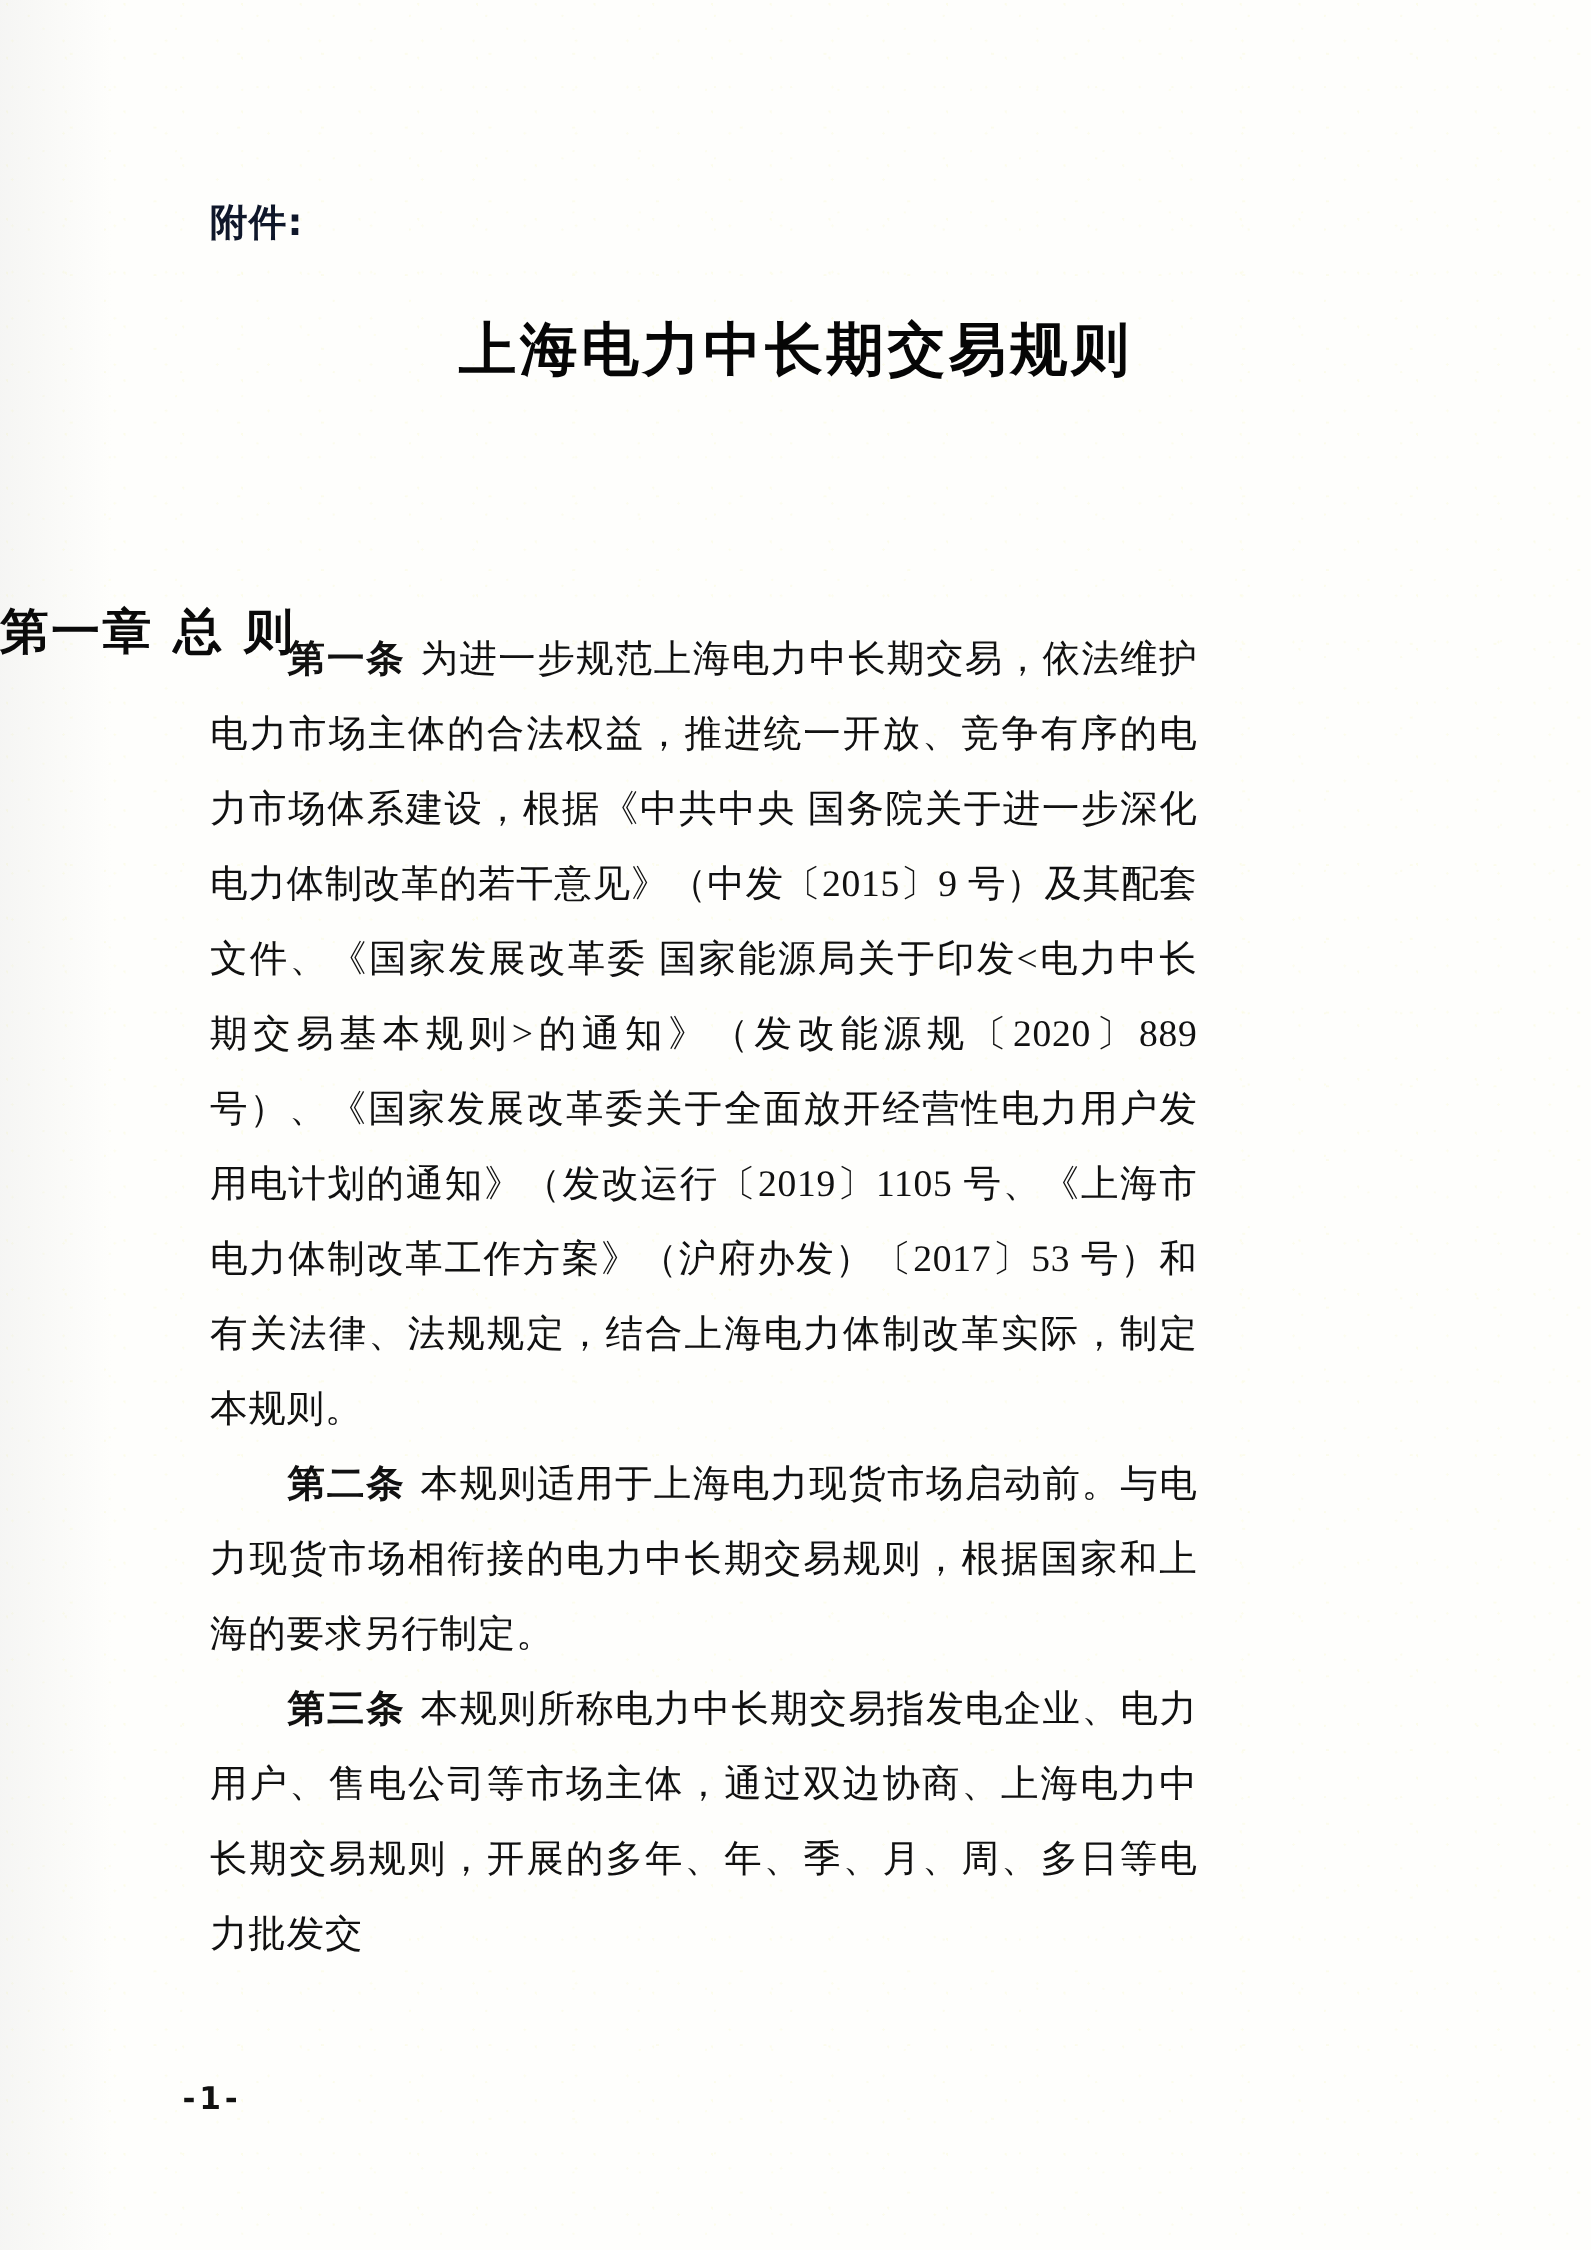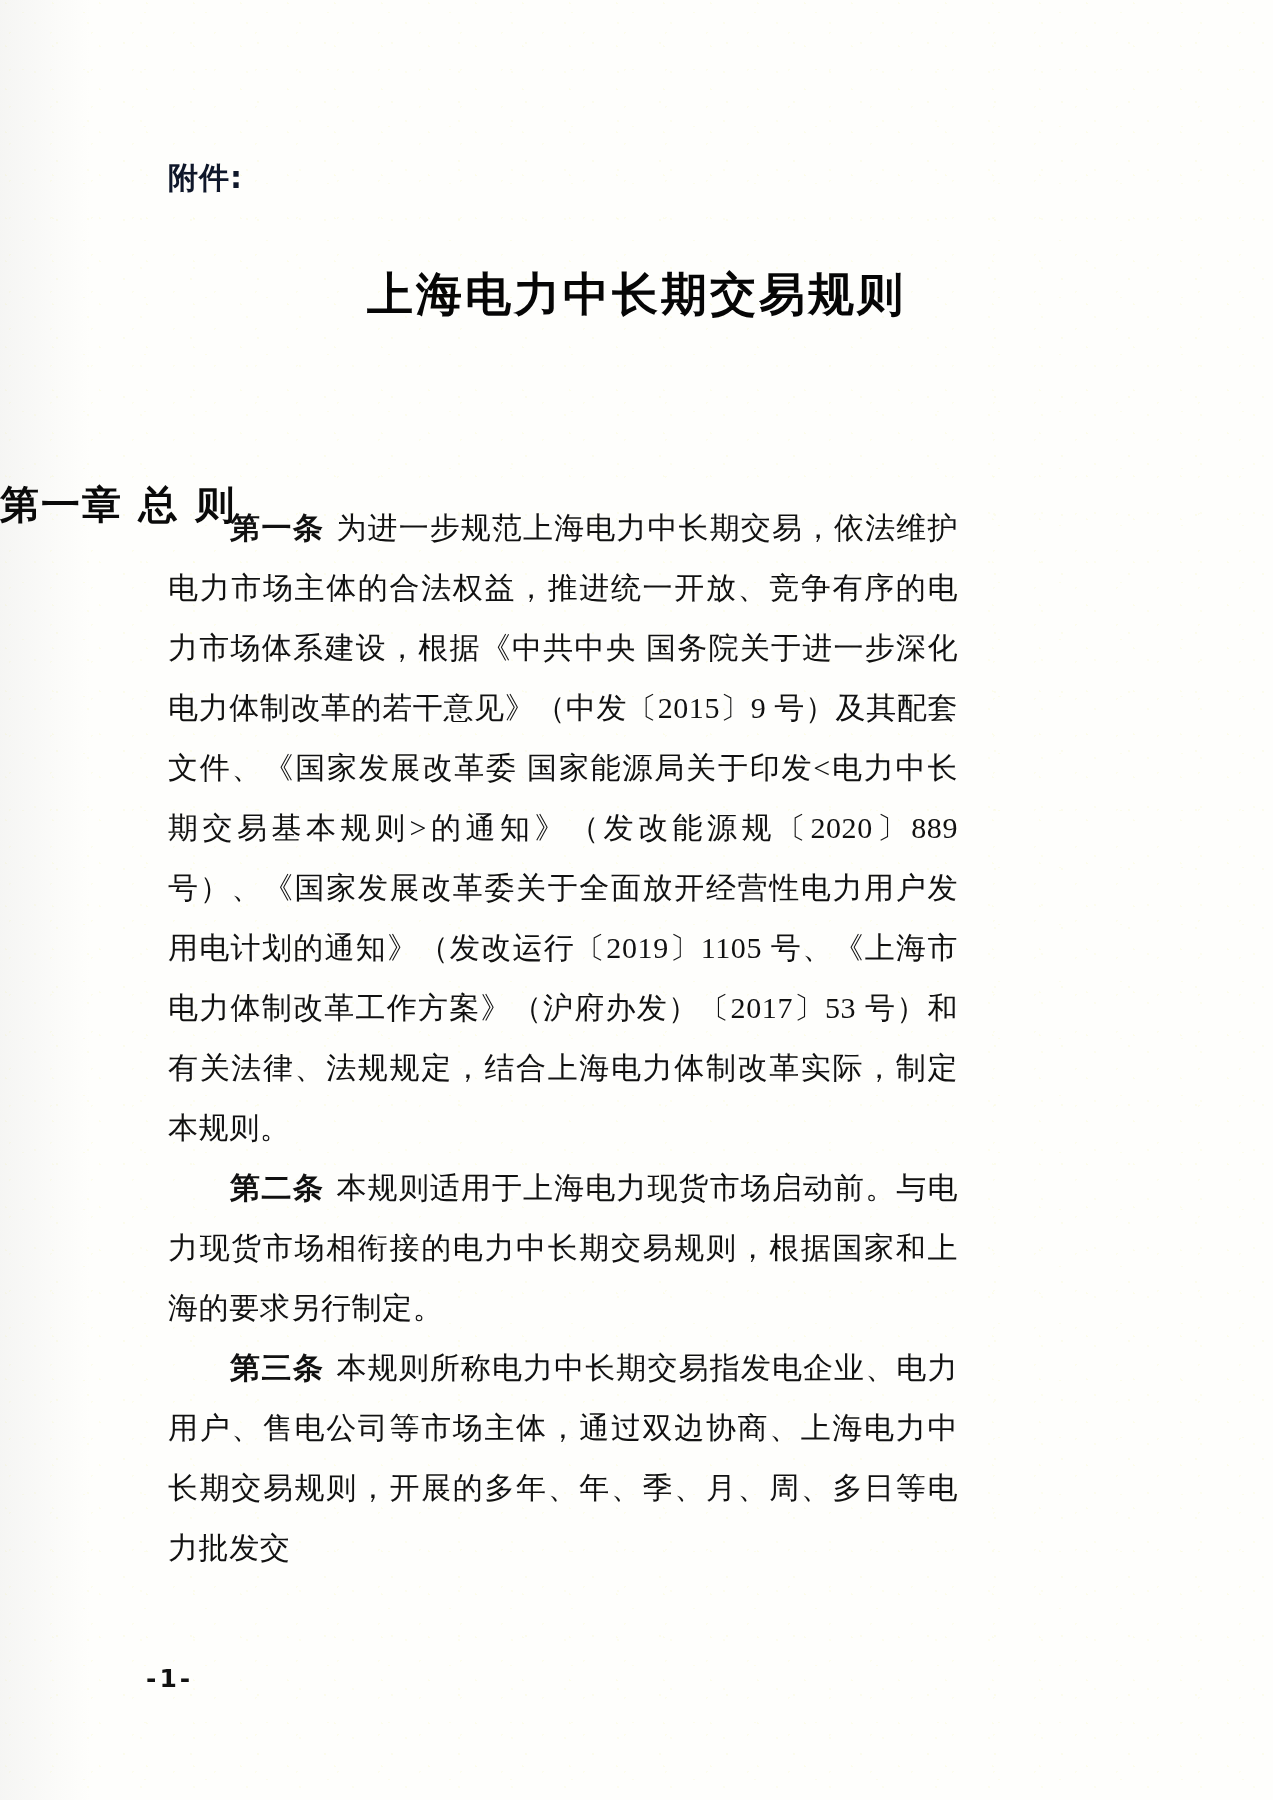--- a/index.html
+++ b/index.html
@@ -50,21 +50,21 @@
     font-weight: bold;
     font-size: 30px;
     letter-spacing: 1px;
     color: #0f172a;
   }
 
   .doc-title {
     position: absolute;
     left: 0;
     right: 0;
-    top: 225px;
+    top: 210px;
     text-align: center;
     font-family: "DejaVu Serif", "Liberation Serif", serif;
     font-weight: bold;
     font-size: 46px;
     letter-spacing: 3px;
     color: #060606;
     margin-top: 39px;
   }
 
   .doc-subtitle {

